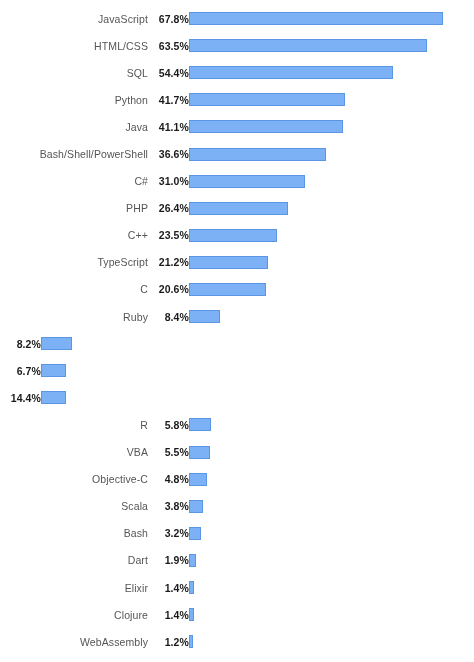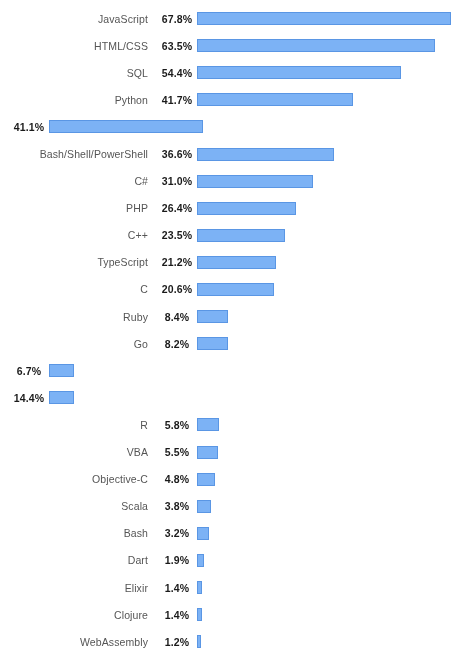--- a/index.html
+++ b/index.html
@@ -40,22 +40,22 @@
   .cat-label {
     width: 148px;
     text-align: right;
     font-size: 10.5px;
     color: #555555;
     white-space: nowrap;
     overflow: visible;
     letter-spacing: 0.1px;
   }
   .val-label {
-    width: 49px;
-    text-align: center;
+    width: 41px;
+    text-align: right;
     padding-left: 9px;
     font-size: 10.5px;
     font-weight: bold;
     color: #1a1a1a;
     white-space: nowrap;
     box-sizing: border-box;
     letter-spacing: 0.1px;
   }
   .bar-area {
     flex: 1;
@@ -99,20 +99,21 @@
         </div>
       </div>
       <div class="row">
         <div class="cat-label">Python</div>
         <div class="val-label">41.7%</div>
         <div class="bar-area">
           <div class="bar" style="width: 156.221px; background: rgb(124, 178, 245); border-color: rgb(90, 150, 228);"></div>
         </div>
       </div>
       <div class="row">
+        <div class="cat-label">Java</div>
         <div class="val-label">41.1%</div>
         <div class="bar-area">
           <div class="bar" style="width: 153.973px; background: rgb(124, 178, 245); border-color: rgb(90, 150, 228);"></div>
         </div>
       </div>
       <div class="row">
         <div class="cat-label">Bash/Shell/PowerShell</div>
         <div class="val-label">36.6%</div>
         <div class="bar-area">
           <div class="bar" style="width: 137.115px; background: rgb(124, 178, 245); border-color: rgb(90, 150, 228);"></div>
@@ -154,21 +155,20 @@
         </div>
       </div>
       <div class="row">
         <div class="cat-label">Ruby</div>
         <div class="val-label">8.4%</div>
         <div class="bar-area">
           <div class="bar" style="width: 31.469px; background: rgb(124, 178, 245); border-color: rgb(90, 150, 228);"></div>
         </div>
       </div>
       <div class="row">
-        <div class="cat-label">Go</div>
         <div class="val-label">8.2%</div>
         <div class="bar-area">
           <div class="bar" style="width: 30.7198px; background: rgb(124, 178, 245); border-color: rgb(90, 150, 228);"></div>
         </div>
       </div>
       <div class="row">
         <div class="val-label">6.7%</div>
         <div class="bar-area">
           <div class="bar" style="width: 25.1003px; background: rgb(124, 178, 245); border-color: rgb(90, 150, 228);"></div>
         </div>

